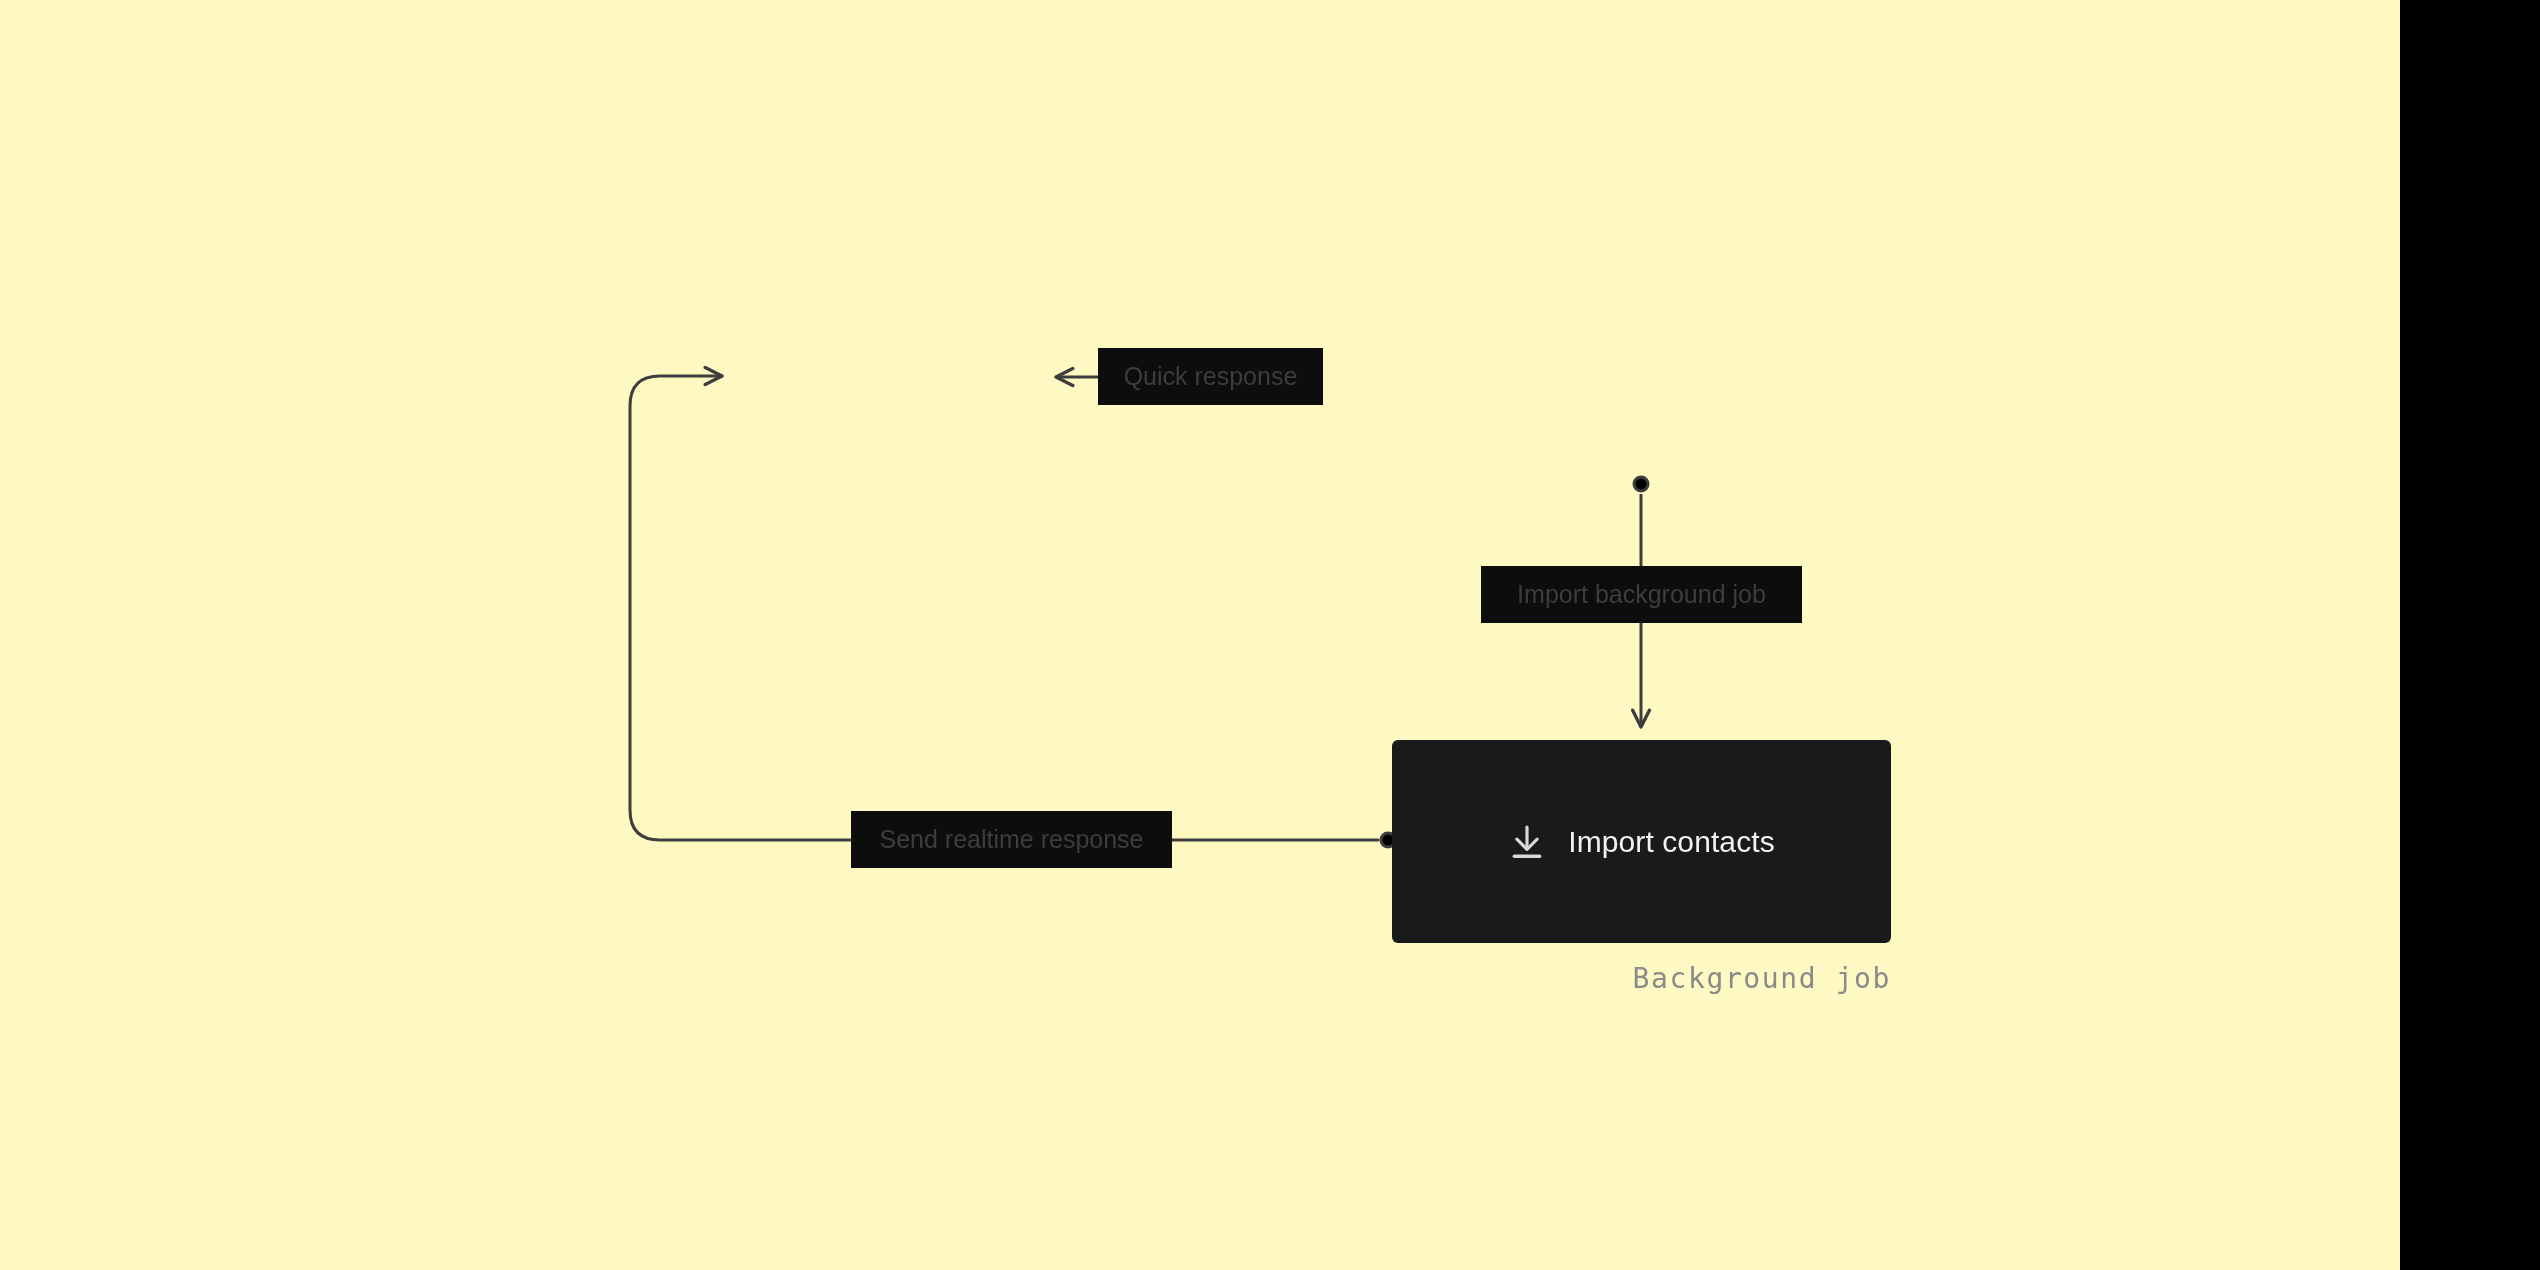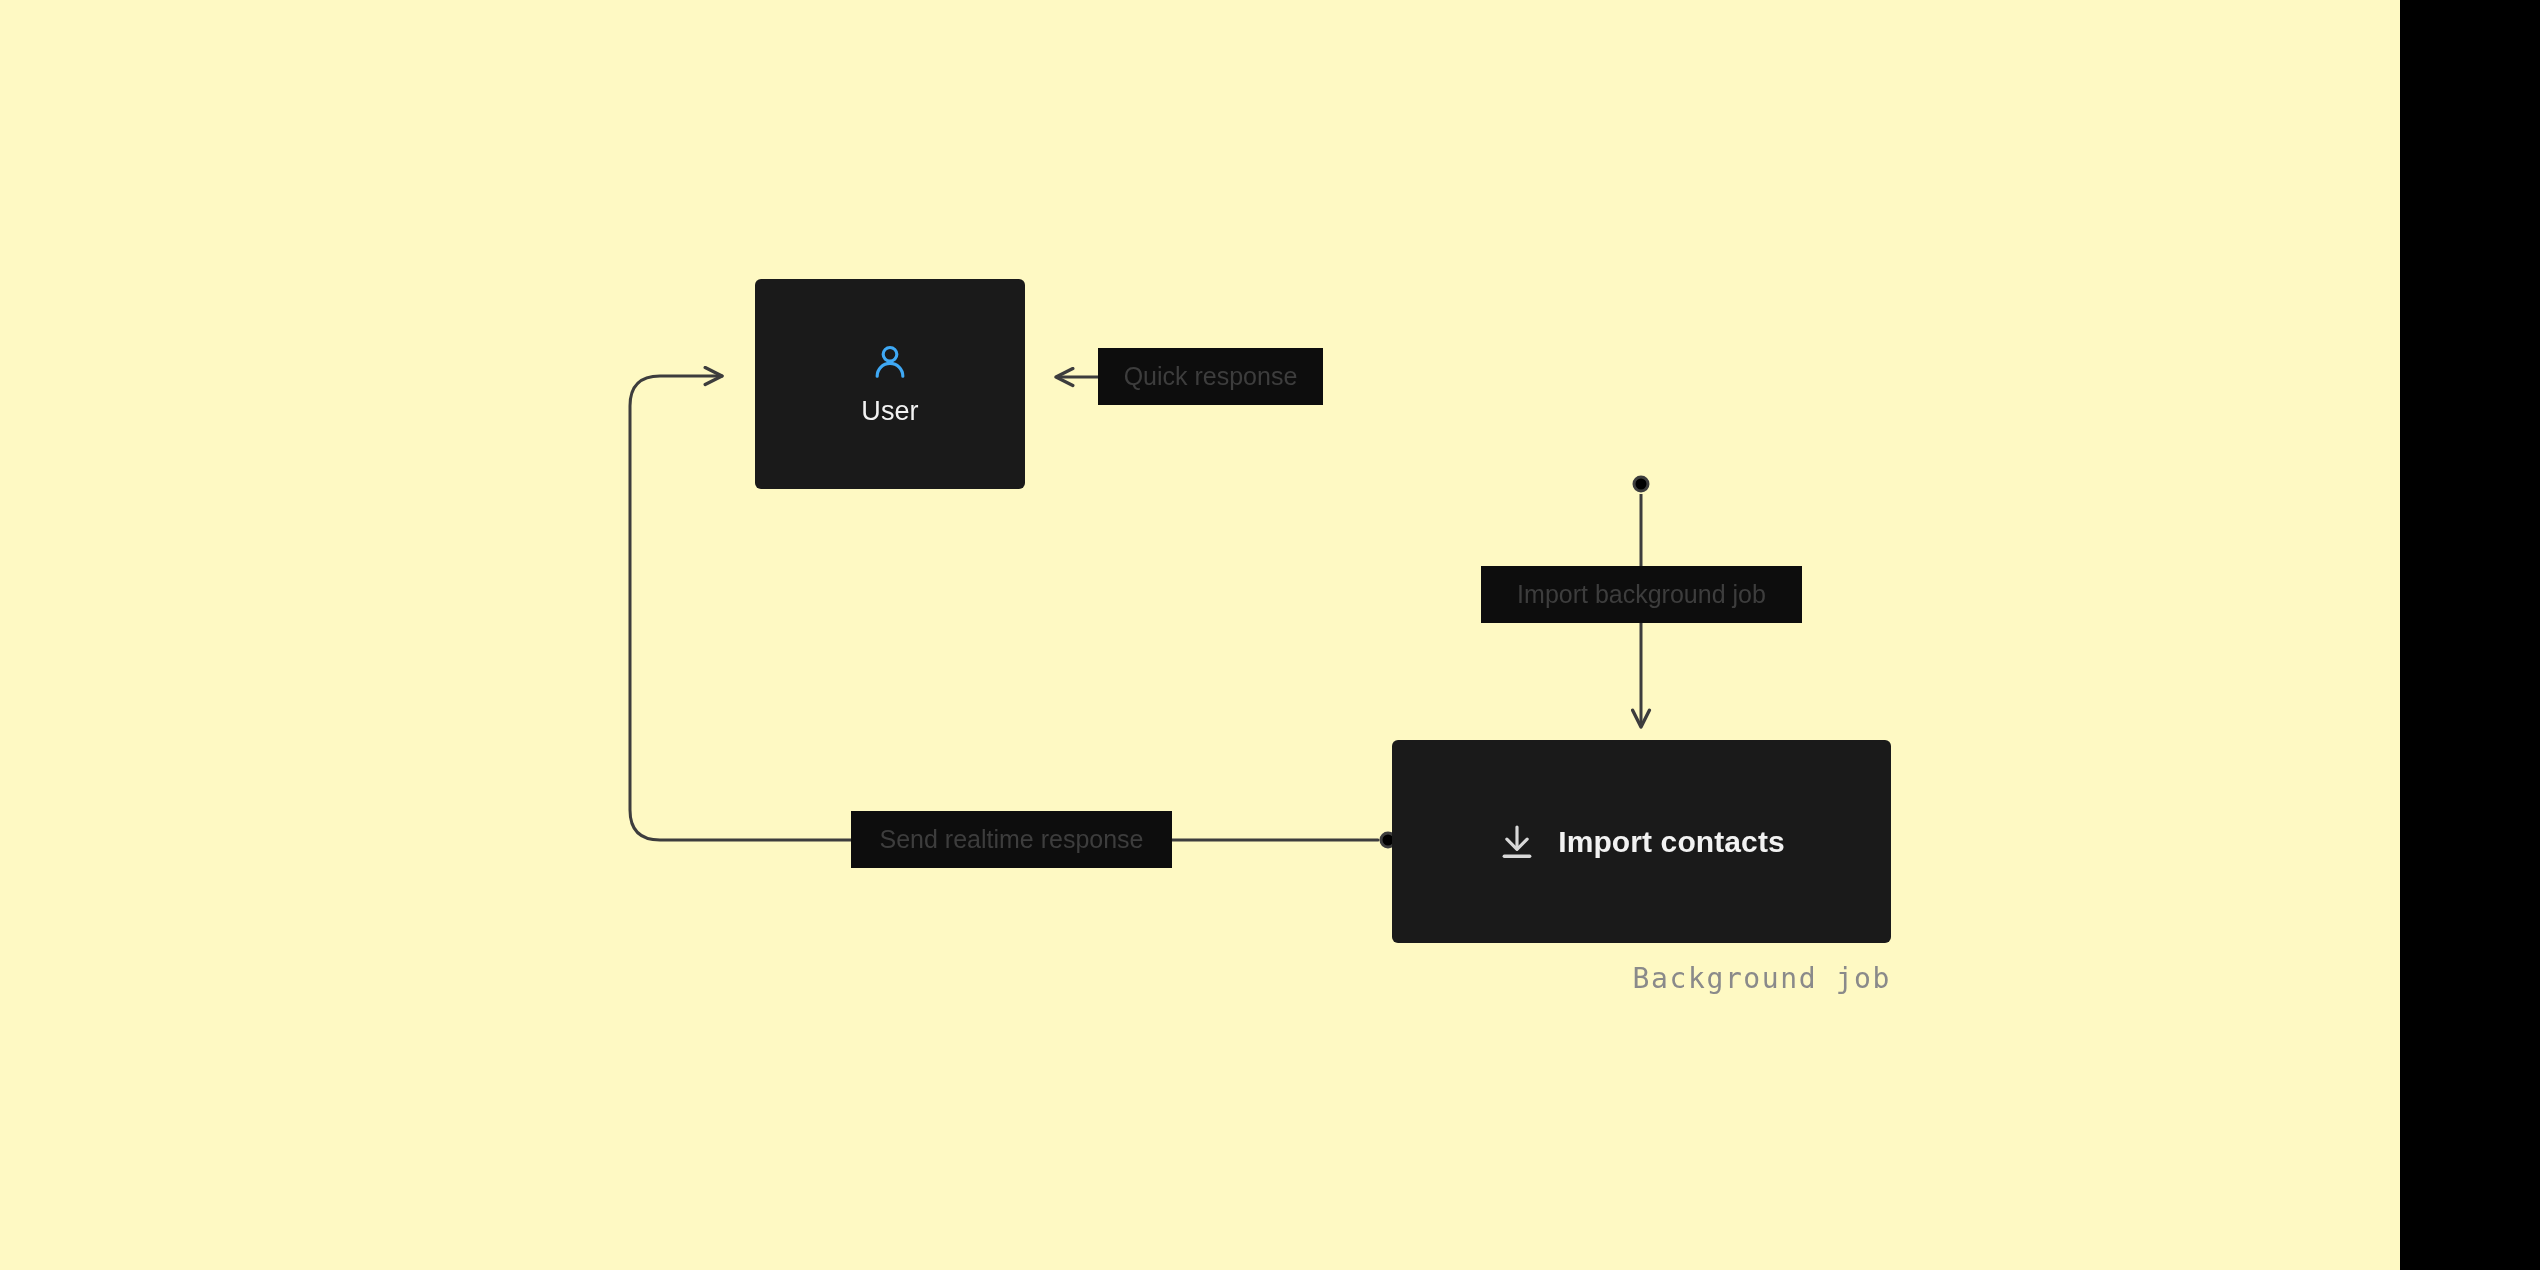--- a/index.html
+++ b/index.html
@@ -70,21 +70,21 @@
     height: 210px;
   }
   #node-api .node-inner { gap: 26px; }
 
   #node-import {
     left: 1392px;
     top: 740px;
     width: 499px;
     height: 203px;
   }
-  #node-import .node-inner { gap: 22px; font-weight: bold; }
+  #node-import .node-inner { gap: 22px; }
 
   
   .icon {
     display: block;
     line-height: 0;
   }
   .icon-user { width: 40px; height: 40px; }
   .icon-code { width: 52px; height: 42px; }
   .icon-download { width: 38px; height: 38px; }
 
@@ -167,31 +167,20 @@
       <circle cx="1388" cy="840" r="7" fill="#000000" stroke="#3d3d3d" stroke-width="3"></circle>
     </g>
   </svg>
 
   <div class="edge-label" id="label-quick-response">Quick response</div>
 
   <div class="edge-label" id="label-trigger-job">Import background job</div>
 
   <div class="edge-label" id="label-send-updates">Send realtime response</div>
 
-  <div class="node" id="node-user">
-    <div class="node-inner vertical">
-      <span class="icon icon-user">
-        <svg width="40" height="40" viewBox="0 0 24 24" xmlns="http://www.w3.org/2000/svg">
-          <circle cx="12" cy="7.4" r="4.1" fill="none" stroke="#3fa9f5" stroke-width="1.9"></circle>
-          <path d="M 4.3 20.5 A 7.7 7.7 0 0 1 19.7 20.5" fill="none" stroke="#3fa9f5" stroke-width="1.9" stroke-linecap="round"></path>
-        </svg>
-      </span>
-      <span class="node-label">User</span>
-    </div>
-  </div>
 
 
   <div class="node" id="node-import">
     <div class="node-inner">
       <span class="icon icon-download">
         <svg width="38" height="38" viewBox="0 0 24 24" xmlns="http://www.w3.org/2000/svg">
           <line x1="12" y1="2.5" x2="12" y2="16.2" stroke="#d8d8d8" stroke-width="2" stroke-linecap="round"></line>
           <path d="M 5.6 10.2 L 12 16.6 L 18.4 10.2" fill="none" stroke="#d8d8d8" stroke-width="2" stroke-linecap="round" stroke-linejoin="round"></path>
           <line x1="4" y1="21" x2="20" y2="21" stroke="#d8d8d8" stroke-width="2.2" stroke-linecap="round"></line>
         </svg>

